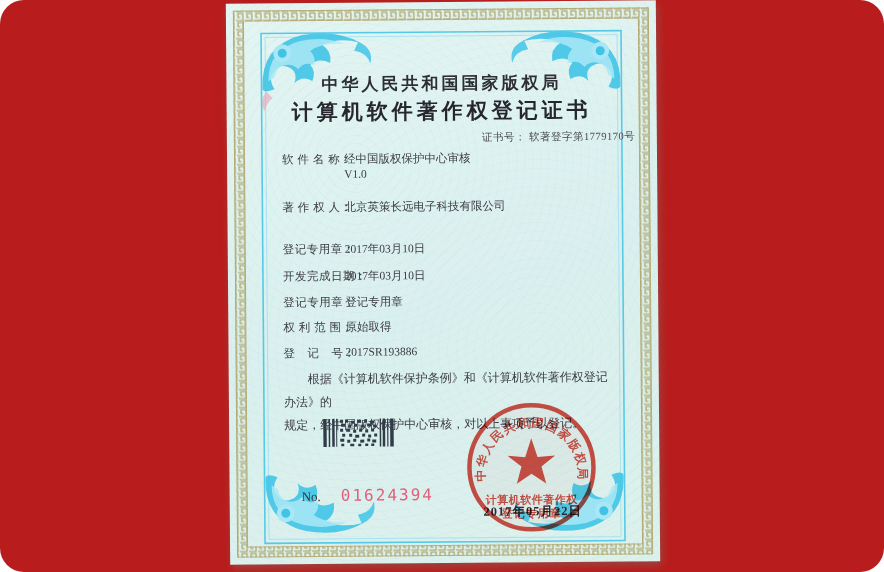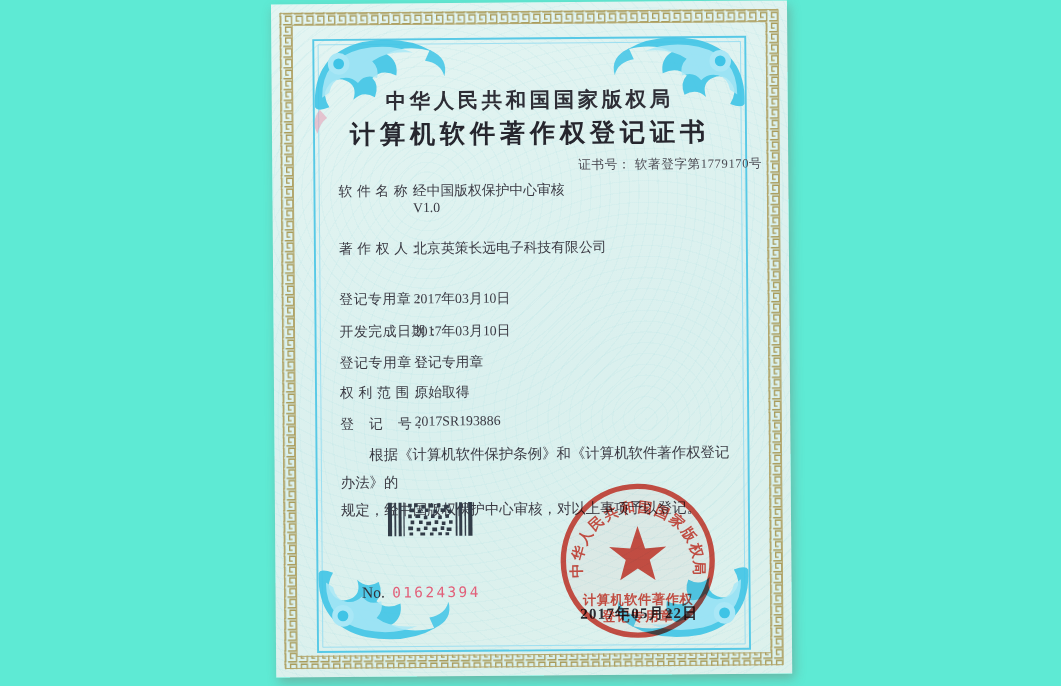--- a/index.html
+++ b/index.html
@@ -1,17 +1,17 @@
 <!DOCTYPE html>
 <html><head>
 <meta charset="utf-8">
 <style>
   html,body{margin:0;padding:0;}
   body{width:884px;height:572px;overflow:hidden;font-family:"Liberation Serif","DejaVu Serif",serif;}
-  #photo{position:relative;width:884px;height:572px;background:#5eead4;overflow:hidden;}
+  #photo{position:relative;width:884px;height:572px;background:#b91c1c;overflow:hidden;border-radius:24px;}
   #cert-wrap{position:absolute;left:228px;top:2px;width:430px;height:561px;
     transform:rotate(-0.45deg);transform-origin:50% 50%;}
   #certificate{position:relative;width:430px;height:561px;
     background:
       repeating-radial-gradient(circle at 30% 28%, rgba(150,215,220,0.10) 0 1px, rgba(0,0,0,0) 1px 8px),
       repeating-radial-gradient(circle at 72% 62%, rgba(150,215,220,0.09) 0 1px, rgba(0,0,0,0) 1px 9px),
       linear-gradient(160deg,#e4f5f2 0%,#daf0ee 55%,#ddf1ec 100%);
     box-shadow:2px 4px 9px rgba(120,120,110,0.45);
   }
   .abs{position:absolute;}
@@ -22,21 +22,21 @@
   .title{left:0;top:95px;width:100%;text-align:center;font-size:21px;font-weight:bold;
     letter-spacing:4px;color:#26262e;}
   .certno{left:255px;top:129px;font-size:10.5px;color:#4a4a52;letter-spacing:0.5px;}
   .row{left:0;top:0;width:100%;font-size:11.5px;color:#3b3b44;}
   .row .lbl{position:absolute;left:55px;font-weight:400;letter-spacing:0.5px;white-space:nowrap;}
   .row .val{position:absolute;left:117px;font-weight:500;white-space:nowrap;}
   .declaration{left:55px;top:365px;width:332px;font-size:12px;line-height:23px;color:#3b3b44;}
   .declaration .ln1{display:block;text-indent:2em;}
   .declaration .ln2{display:block;}
   .serial{left:72px;top:483px;font-size:13px;color:#33333b;}
-  .serial .num{color:#e2607a;letter-spacing:2px;margin-left:6px;font-family:"DejaVu Sans Mono","Liberation Mono",monospace;font-size:12px;}
+  .serial .num{color:#e2607a;letter-spacing:2px;margin-left:20px;font-family:"DejaVu Sans Mono","Liberation Mono",monospace;font-size:16px;}
   .issue-date{left:228px;top:502px;width:150px;text-align:center;font-size:12.5px;
     font-weight:600;letter-spacing:1px;color:#2c2c32;}
   .stamp-svg{left:232px;top:396px;}
 </style>
 </head>
 <body>
 
 <div id="photo">
   <div id="cert-wrap">
     <div id="certificate">

